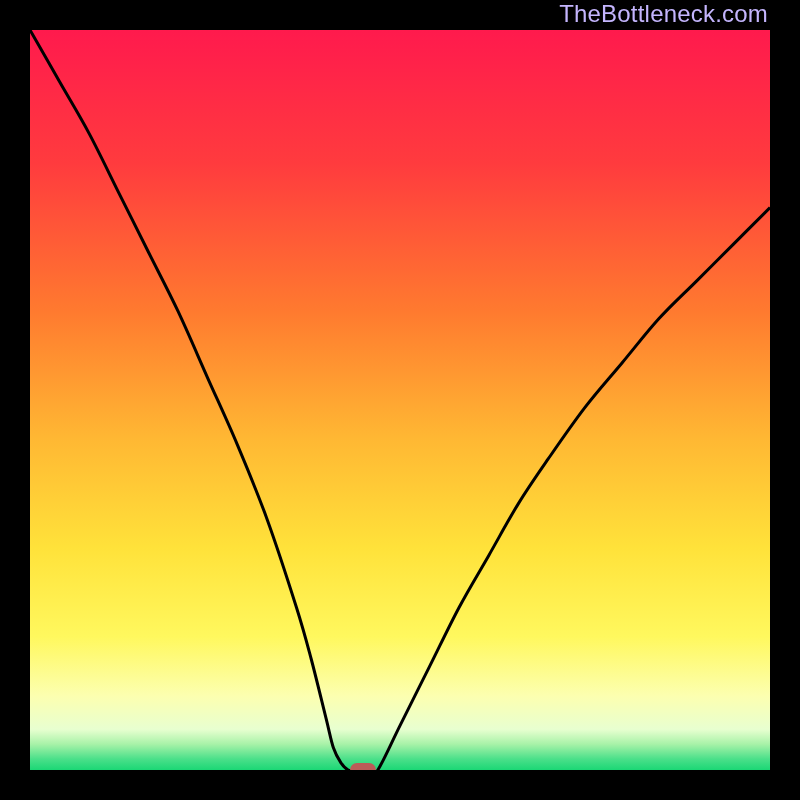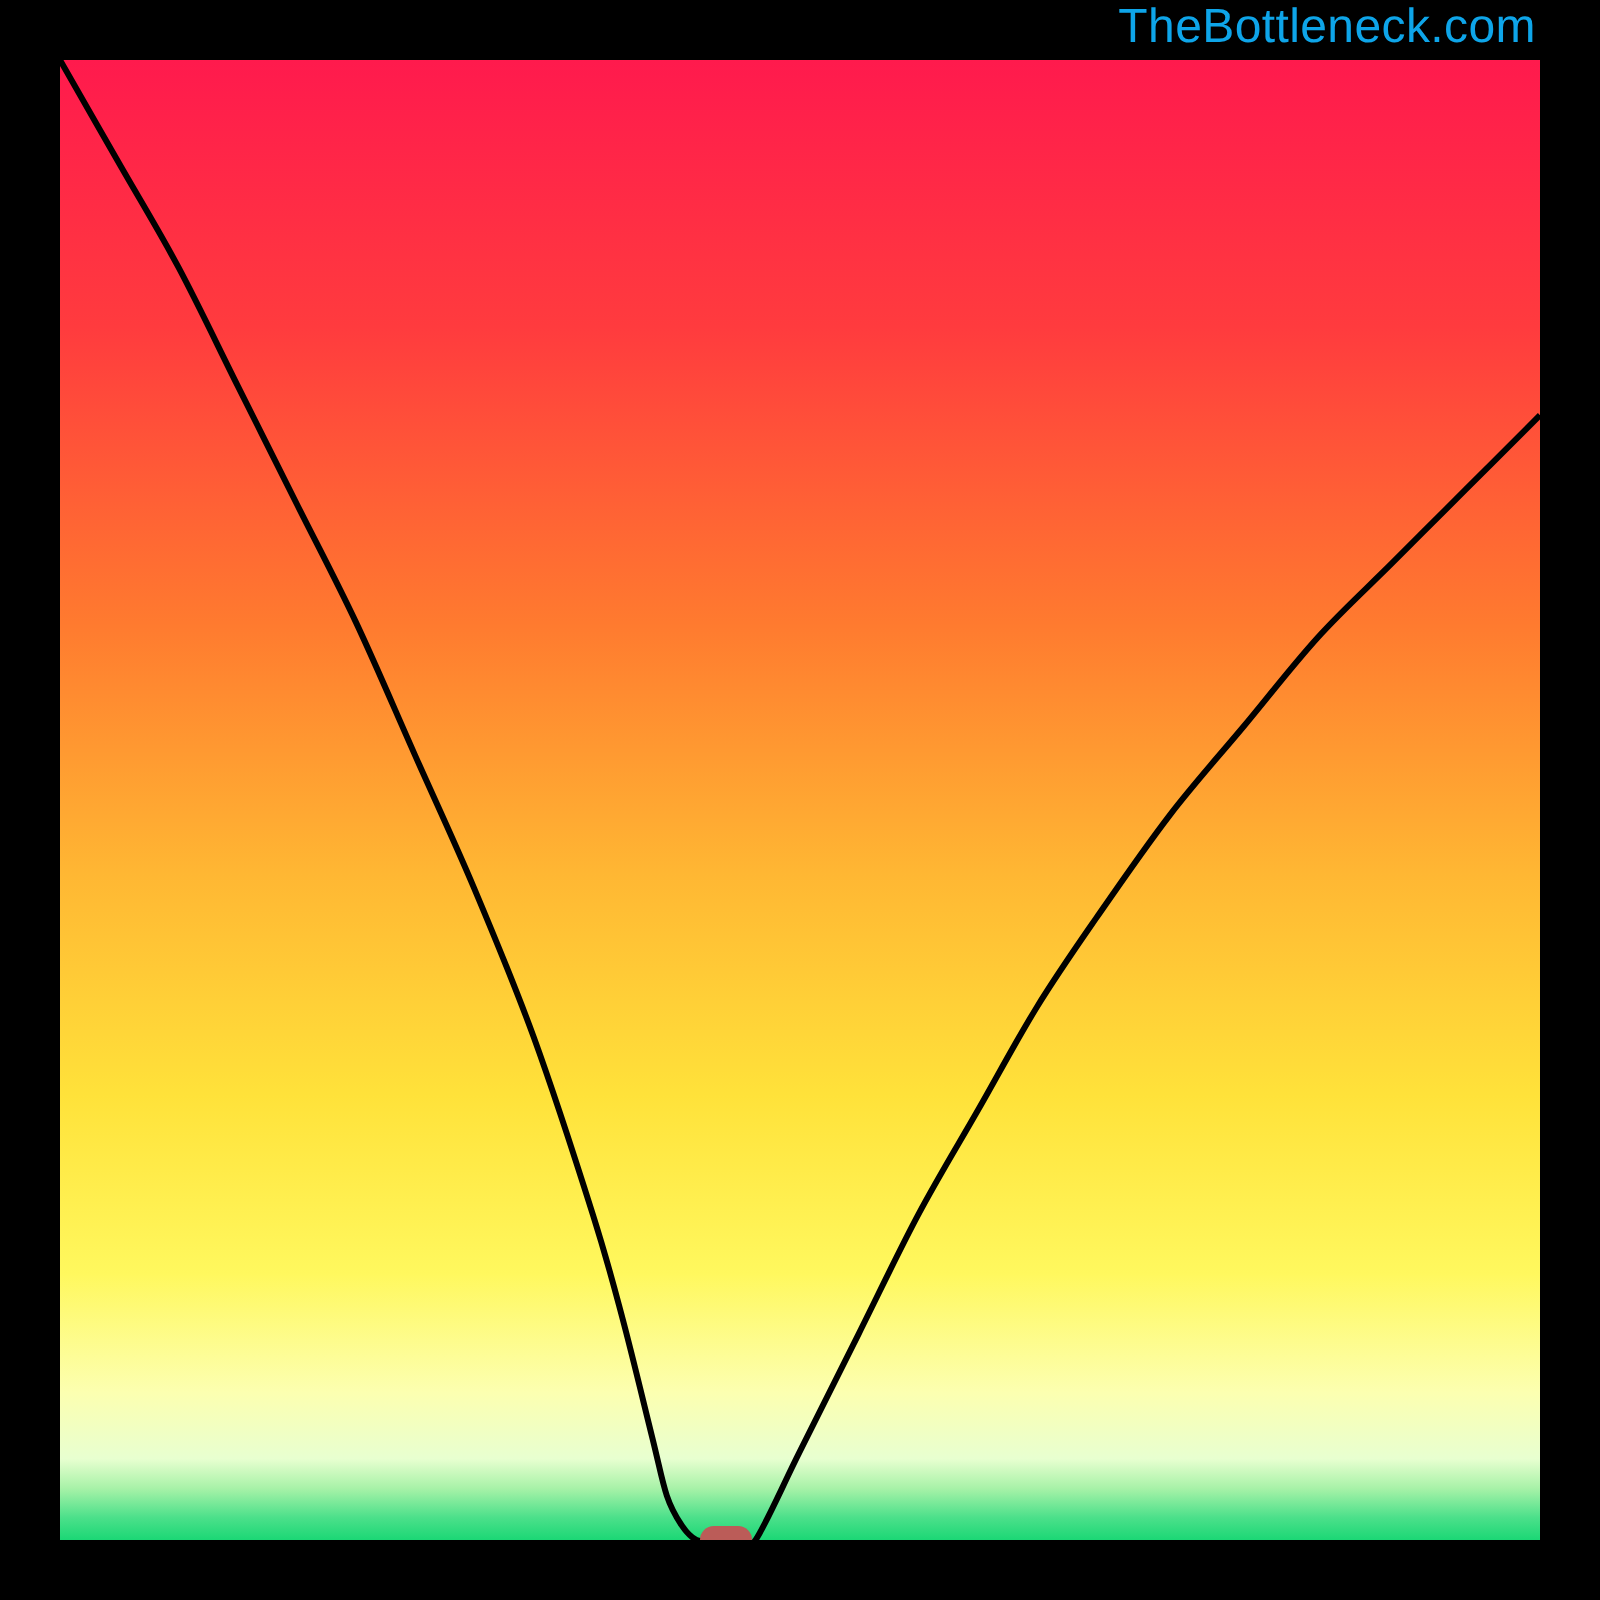--- a/index.html
+++ b/index.html
@@ -27,21 +27,21 @@
   }
   .gradient {
     position: absolute;
     left: 0; top: 0;
     width: 100%; height: 100%;
   }
   .watermark {
     position: absolute;
     top: 0;
     right: 32px;
-    color: #0ea5e9;
+    color: #c4b5fd;
     font-size: 24px;
     font-weight: 500;
     letter-spacing: 0.2px;
     user-select: none;
   }
   svg.curve {
     position: absolute;
     left: 0; top: 0;
     width: 100%; height: 100%;
   }

